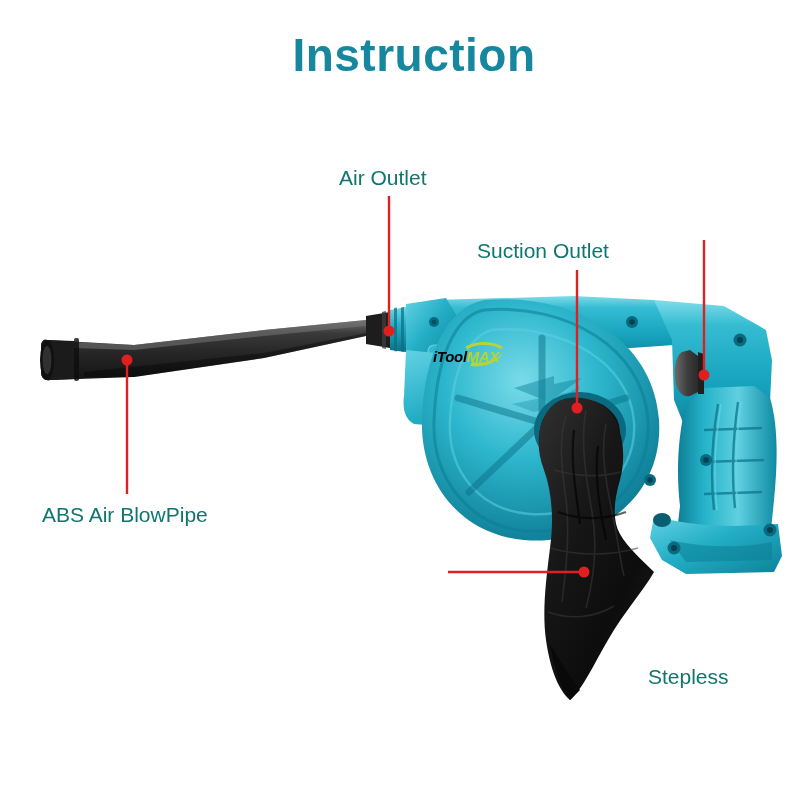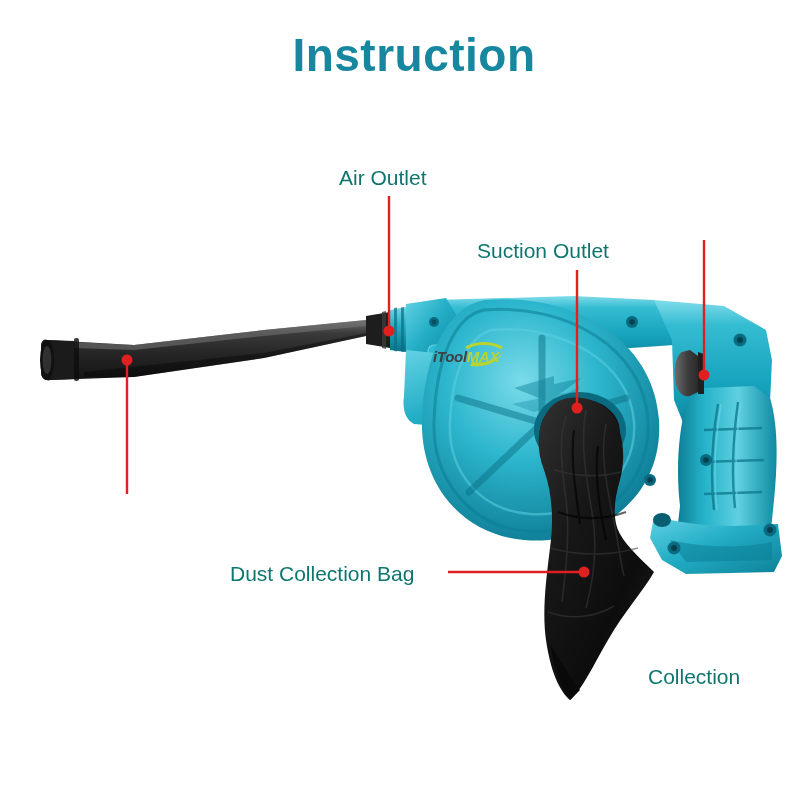--- a/index.html
+++ b/index.html
@@ -260,26 +260,26 @@
       <path d="M456,366 C472,368 486,362 490,350 C486,360 472,364 458,362 Z" fill="#b9d430"></path>
       <path d="M452,348 C462,342 478,342 488,348" fill="none" stroke="#b9d430" stroke-width="3"></path>
     </g>
   </svg>
 
   <div class="label lbl-air-outlet">Air Outlet</div>
 
   <div class="label lbl-suction">Suction Outlet</div>
 
 
-
-  <div class="label lbl-dustbag">Dust Collection Bag</div>
+  <div class="label lbl-abs">ABS Air BlowPipe</div>
+
 
   <div class="label label-2line lbl-ergo">
-    <div>Collection</div>
+    <div>Stepless</div>
   </div>
 
   <div style="position:absolute;left:419px;top:347px;width:70px;height:20px;
               font-size:15px;font-weight:bold;font-style:italic;line-height:20px;
               letter-spacing:-0.3px;">
-    <span style="color:#404040;">iTool</span><span style="color:#b9d430;font-style:italic;">MAX</span>
+    <span style="color:#000000;">iTool</span><span style="color:#b9d430;font-style:italic;">MAX</span>
   </div>
 
 </div>
 
 </body></html>

